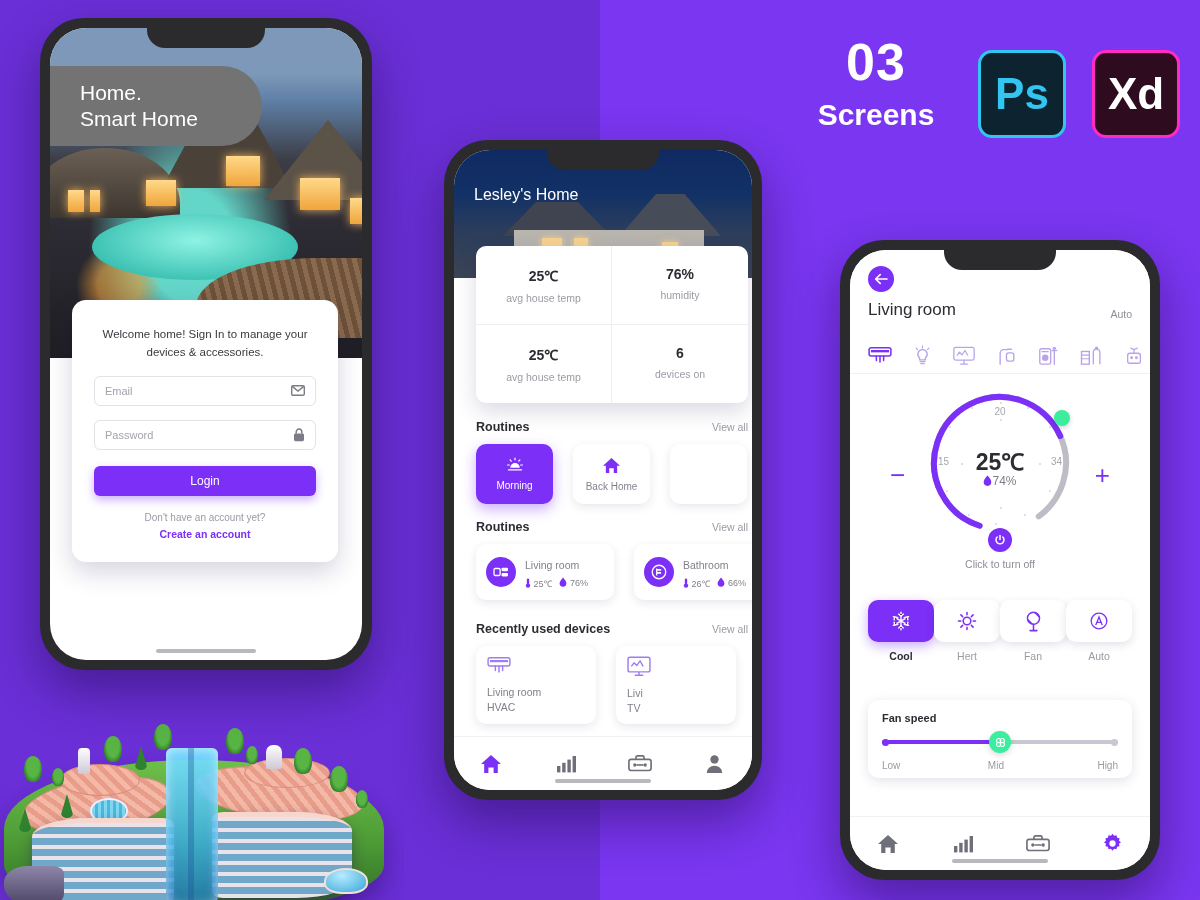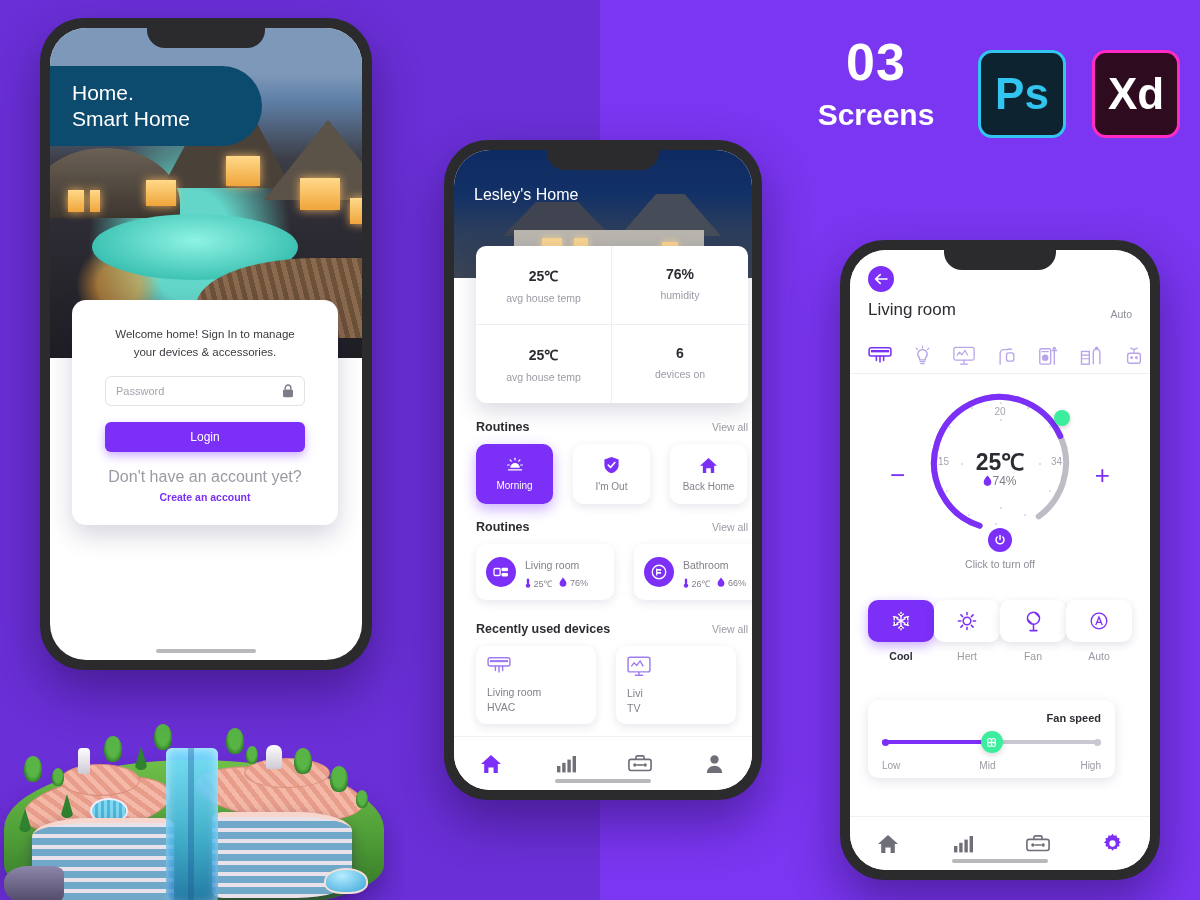--- a/index.html
+++ b/index.html
@@ -131,43 +131,43 @@
     position: absolute; left: 146px; top: 230px; width: 200px; height: 80px;
     background: repeating-linear-gradient(76deg,#8a6a4e 0 5px,#6d5139 5px 10px);
     border-radius: 60% 0 0 0;
   }
   .hero1 .win {
     position: absolute; background: linear-gradient(180deg,#ffd98a,#f0a53b);
     box-shadow: 0 0 10px rgba(255,190,100,.9);
   }
   .banner {
     position: absolute; left: 0; top: 38px; width: 212px; height: 80px;
-    background: #0c4a6e; border-radius: 0 42px 42px 0;
+    background: #737373; border-radius: 0 42px 42px 0;
     display: flex; flex-direction: column; justify-content: center;
-    padding-left: 22px; color: #fff; z-index: 20;
+    padding-left: 30px; color: #fff; z-index: 20;
   }
   .banner div { font-size: 21px; line-height: 1.22; }
   .login-card {
     position: absolute; left: 22px; top: 272px; width: 266px; background: #fff;
-    border-radius: 14px; padding: 26px 33px 22px; z-index: 22;
+    border-radius: 14px; padding: 26px 22px 22px; z-index: 22;
     box-shadow: 0 10px 26px rgba(30,10,70,.18);
   }
   .login-intro { font-size: 11.5px; color: #3a3a41; text-align: center; line-height: 1.55; }
   .field {
     margin-top: 14px; height: 30px; border: 1px solid #e2e2e8; border-radius: 6px;
     display: flex; align-items: center; padding: 0 10px; font-size: 11px; color: #a3a3ad;
   }
   .field .ftext { flex: 1; }
   .field .ficon { color: #8a8a95; font-size: 13px; }
   .login-btn {
     margin-top: 16px; height: 30px; background: #7b2ff7; border-radius: 6px;
     color: #fff; font-size: 12px; display: flex; align-items: center; justify-content: center;
     box-shadow: 0 4px 10px rgba(123,47,247,.38);
   }
-  .login-foot { margin-top: 16px; text-align: center; font-size: 16px; color: #9a9aa4; }
+  .login-foot { margin-top: 16px; text-align: center; font-size: 10px; color: #9a9aa4; }
   .login-link { margin-top: 5px; text-align: center; font-size: 10.5px; color: #7b2ff7; font-weight: bold; }
 
   
   #phone2 { left: 444px; top: 140px; width: 318px; height: 660px; }
   #phone2 .notch { width: 112px; height: 20px; }
   #phone2 .homebar { width: 96px; }
   .hero2 { position: absolute; inset: 0 0 auto 0; height: 128px;
     background: linear-gradient(180deg,#0f2a62 0%, #123167 34%, #2a3d5c 62%, #3c4556 100%);
     overflow: hidden;
   }
@@ -257,22 +257,22 @@
   .power-label { position: absolute; left: 0; right: 0; top: 176px; text-align: center;
     font-size: 10.5px; color: #8d8d98; }
   .mode-row { position: absolute; left: 18px; right: 18px; top: 350px; display: flex; gap: 0; }
   .mode { flex: 1; text-align: center; }
   .mode .box { height: 42px; border-radius: 10px; background: #fff;
     box-shadow: 0 3px 10px rgba(30,10,70,.12);
     display: flex; align-items: center; justify-content: center; }
   .mode.active .box { background: #7b2ff7; box-shadow: 0 4px 12px rgba(123,47,247,.4); }
   .mode .ml { font-size: 10.5px; color: #9a9aa4; margin-top: 8px; }
   .mode.active .ml { color: #2c2c33; font-weight: bold; }
-  .fan-card { position: absolute; left: 18px; right: 35px; top: 450px; height: 78px;
-    background: #fff; border-radius: 10px; padding: 12px 14px; box-shadow: 0 3px 12px rgba(30,10,70,.12); text-align: right; }
+  .fan-card { position: absolute; left: 18px; right: 18px; top: 450px; height: 78px;
+    background: #fff; border-radius: 10px; padding: 12px 14px; box-shadow: 0 3px 12px rgba(30,10,70,.12); }
   .fan-title { font-size: 11px; font-weight: bold; color: #2c2c33; }
   .slider { position: relative; margin-top: 16px; height: 4px; }
   .slider .track { position: absolute; left: 0; right: 0; top: 0; height: 4px;
     border-radius: 3px; background: #c8c8d2; }
   .slider .fill { position: absolute; left: 0; width: 50%; top: 0; height: 4px;
     border-radius: 3px; background: #7b2ff7; }
   .slider .cap { position: absolute; width: 7px; height: 7px; border-radius: 50%; top: -1.5px; }
   .slider .cap.l { left: 0; background: #7b2ff7; }
   .slider .cap.r { right: 0; background: #c8c8d2; }
   .slider .thumb { position: absolute; left: 50%; top: -9px; transform: translateX(-50%);
@@ -346,20 +346,29 @@
       <div class="win" style="left:300px;top:170px;width:26px;height:26px"></div>
     </div>
     <div class="banner">
       <div>Home.</div>
       <div>Smart Home</div>
     </div>
 
     <div class="login-card">
       <div class="login-intro">Welcome home! Sign In to manage your devices &amp; accessories.</div>
 
+      <div class="field">
+        <span class="ftext">Email</span>
+        <span class="ficon">
+          <svg width="14" height="11" viewBox="0 0 14 11">
+              <rect x="0.7" y="0.7" width="12.6" height="9.6" rx="1.3" fill="none" stroke="#7c7c88" stroke-width="1.4"></rect>
+              <path d="M1.2 1.4 L7 6 L12.8 1.4" fill="none" stroke="#7c7c88" stroke-width="1.4"></path>
+            </svg>
+        </span>
+      </div>
 
       <div class="field">
         <span class="ftext">Password</span>
         <span class="ficon">
           <svg width="12" height="14" viewBox="0 0 12 14">
               <rect x="1" y="5.6" width="10" height="7.6" rx="1.4" fill="#7c7c88"></rect>
               <path d="M3.2 5.6 V3.9 a2.8 2.8 0 0 1 5.6 0 V5.6" fill="none" stroke="#7c7c88" stroke-width="1.5"></path>
             </svg>
         </span>
       </div>
@@ -416,29 +425,20 @@
         <span>
           <svg width="18" height="16" viewBox="0 0 20 18">
               <g stroke="#fff" stroke-width="1.4" stroke-linecap="round">
                 <path d="M10 1.2v2M4.5 3.2l1.3 1.4M15.5 3.2l-1.3 1.4M1.6 9h2M16.4 9h2"></path>
               </g>
               <path d="M4.6 12.2a5.4 5.4 0 0 1 10.8 0z" fill="#fff"></path>
               <path d="M2.6 14.4h14.8" stroke="#fff" stroke-width="1.4" stroke-linecap="round"></path>
             </svg>
         </span>
         <span class="rlabel">Morning</span>
-      </div>
-      <div class="routine-card">
-        <span>
-          <svg width="17" height="18" viewBox="0 0 18 19">
-              <path d="M9 1 L16.5 3.6 V9.4 C16.5 14 13 17 9 18.2 5 17 1.5 14 1.5 9.4 V3.6 Z" fill="#7b2ff7"></path>
-              <path d="M5.6 9.6 L8 12 L12.5 6.8" fill="none" stroke="#fff" stroke-width="1.7" stroke-linecap="round" stroke-linejoin="round"></path>
-            </svg>
-        </span>
-        <span class="rlabel">I'm Out</span>
       </div>
       <div class="routine-card">
         <span>
           <svg width="19" height="17" viewBox="0 0 20 18">
               <path d="M10 1 L19 9.2 H16 V17 H12.4 V12 H7.6 V17 H4 V9.2 H1 Z" fill="#7b2ff7"></path>
             </svg>
         </span>
         <span class="rlabel">Back Home</span>
       </div>
       <div class="routine-card"></div>

